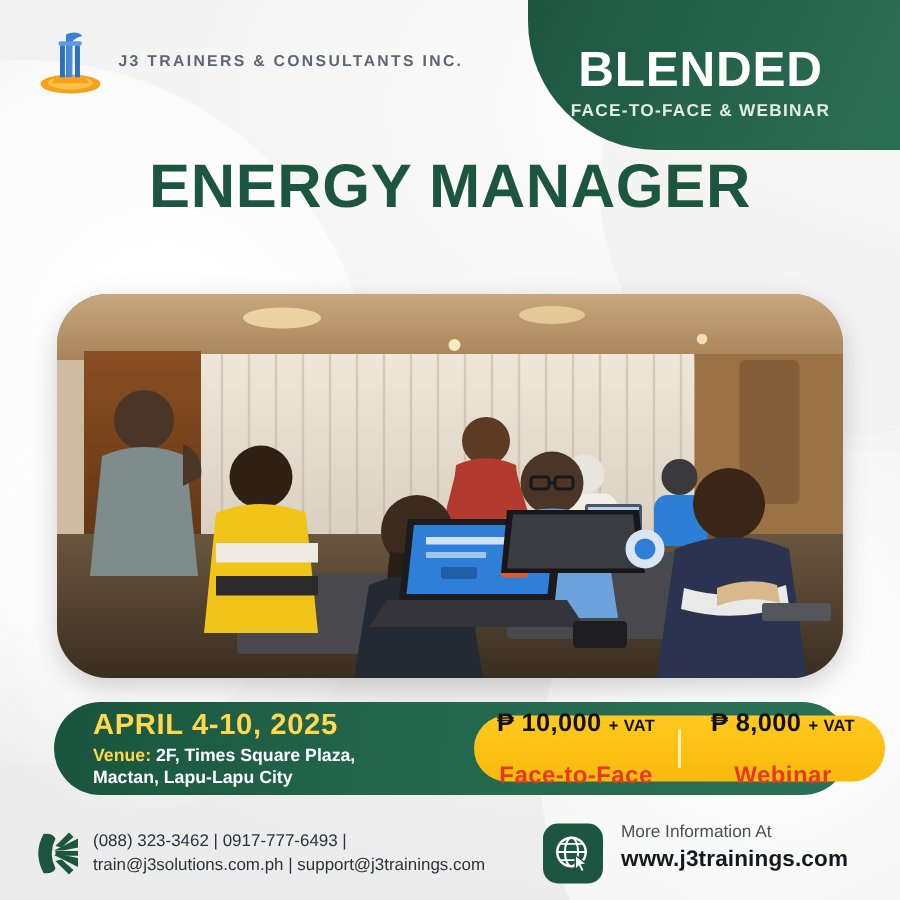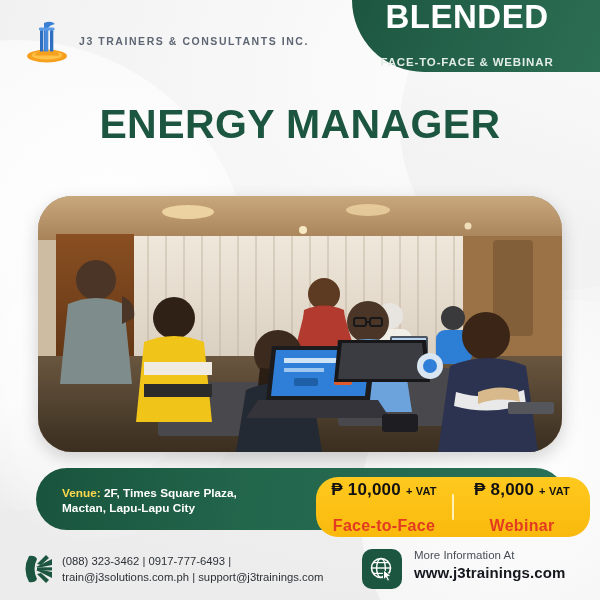--- a/index.html
+++ b/index.html
@@ -60,27 +60,27 @@
     font-size:10.5px;
     font-weight:bold;
     letter-spacing:1.55px;
     color:#5d6672;
     white-space:nowrap;
   }
 
   .blended {
     position:absolute;
     right:0; top:0;
-    width:248px; height:72px;
+    width:248px; height:100px;
     background:linear-gradient(115deg,#1d5640 0%,#24624a 45%,#2c6e53 100%);
     border-bottom-left-radius:86px;
     z-index:6;
     display:flex; flex-direction:column;
-    align-items:center; justify-content:space-between;
-    padding-right:18px; padding-bottom:4px;
+    align-items:center; justify-content:flex-end;
+    padding-right:18px; padding-bottom:20px;
   }
   .blended-title {
     color:#ffffff;
     font-size:33px;
     font-weight:bold;
     letter-spacing:.5px;
     line-height:1;
   }
   .blended-sub {
     color:#e2ece6;
@@ -151,21 +151,21 @@
     font-size:11.8px;
     font-weight:bold;
     color:#ffffff;
     line-height:1.22;
   }
   .band-venue .vlabel { color:#ffd84d; }
 
   .price-pill {
     position:absolute;
     left:280px; top:9px;
-    width:274px; height:60px;
+    width:274px; height:44px;
     background:linear-gradient(180deg,#ffc91f 0%,#f9b90c 100%);
     border-radius:22px;
     display:flex; align-items:center;
   }
   .price-col {
     flex:1;
     text-align:center;
     padding:0 4px;
   }
   .price-divider {
@@ -394,20 +394,21 @@
         <circle cx="392" cy="170" r="7" fill="#2f7fd8"></circle>
       </g>
       <rect x="344" y="218" width="36" height="18" rx="3" fill="#1e1e22"></rect>
       <rect x="470" y="206" width="46" height="12" rx="2" fill="#55555c"></rect>
       <path d="M440 196 q20 -8 40 -2 l2 12 q-22 -6 -42 2 Z" fill="#d8b98c"></path>
     </svg>
   </div>
 
   <div class="band">
     <div class="band-left">
+      <div class="band-date">APRIL 4-10, 2025</div>
       <div class="band-venue">
         <span class="vlabel">Venue:</span>
         <span>2F, Times Square Plaza,</span><br>
         <span>Mactan, Lapu-Lapu City</span>
       </div>
     </div>
 
     <div class="price-pill">
       <div class="price-col">
         <div class="price-amount">

